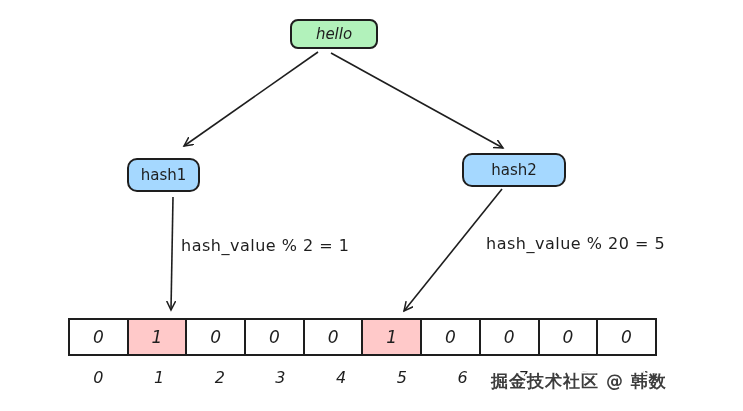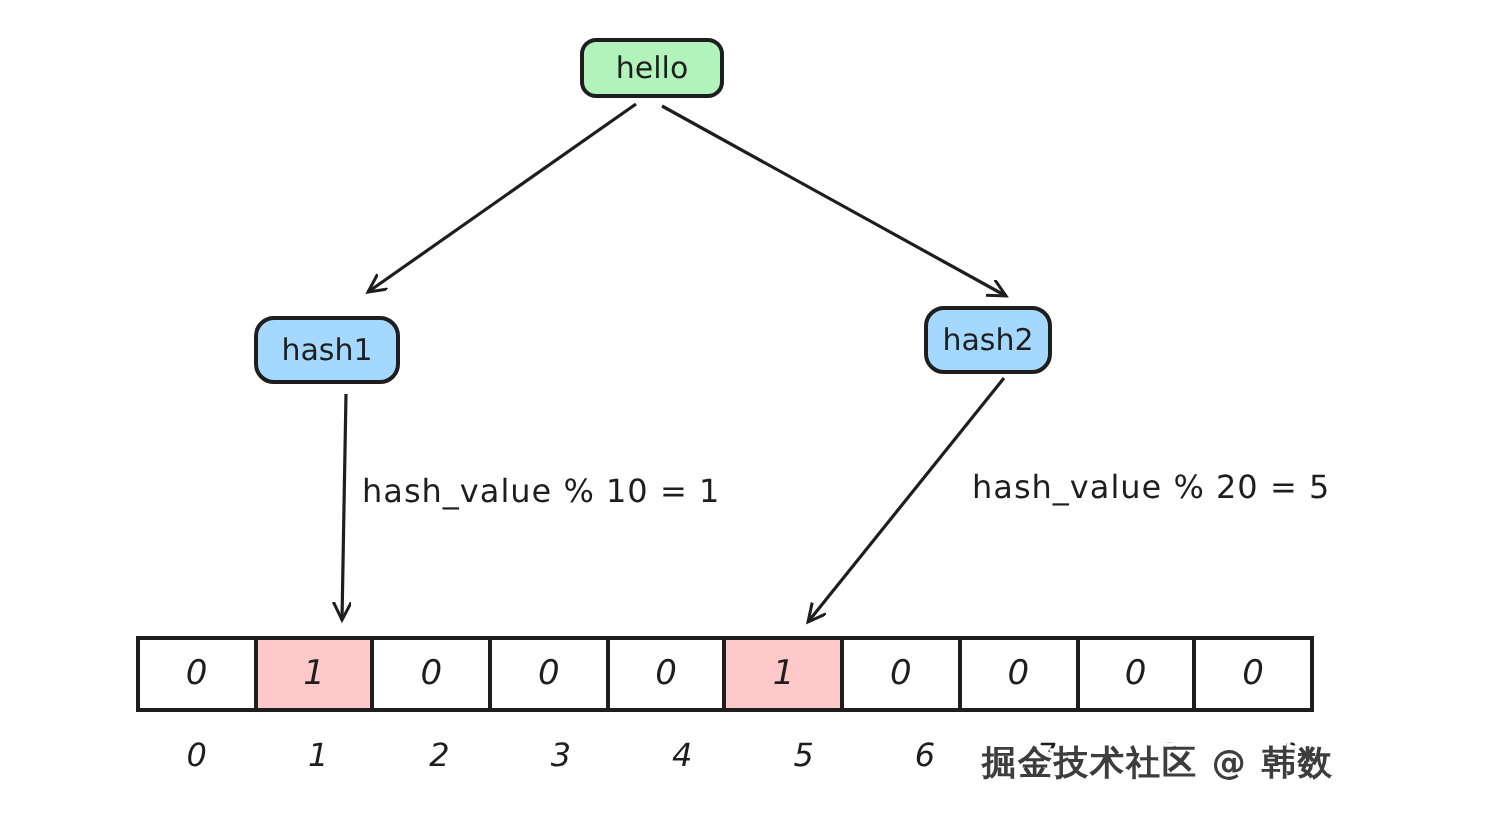--- a/index.html
+++ b/index.html
@@ -15,31 +15,32 @@
   }
   .node{
     position:absolute;
     box-sizing:border-box;
     border:2px solid var(--stroke,#1e1e1e);
     display:flex;align-items:center;justify-content:center;
     font-size:15px;color:#1e1e1e;
     font-weight:500;
   }
   #node-hello{
-    left:290px;top:19px;width:72px;height:30px;
+    left:290px;top:19px;width:88px;height:30px;
     border-radius:8px;
     background:var(--green,#b2f2bb);
+    font-style:italic;
   }
   #node-hash1{
     left:127px;top:158px;width:73px;height:34px;
     border-radius:10px;
     background:var(--blue,#a5d8ff);
   }
   #node-hash2{
-    left:462px;top:153px;width:64px;height:34px;
+    left:462px;top:153px;width:104px;height:34px;
     border-radius:10px;
     background:var(--blue,#a5d8ff);
   }
   .edge-label{
     position:absolute;
     font-size:16px;color:#1e1e1e;
     white-space:nowrap;
     letter-spacing:0.5px;
   }
   #label-mod1{left:181px;top:236px;}
@@ -106,21 +107,21 @@
   </div>
 
   <div class="node" id="node-hash1">
     <span>hash1</span>
   </div>
 
   <div class="node" id="node-hash2">
     <span>hash2</span>
   </div>
 
-  <div class="edge-label" id="label-mod1">hash_value % 10 = 1</div>
+  <div class="edge-label" id="label-mod1">hash_value % 2 = 1</div>
 
   <div class="edge-label" id="label-mod2">hash_value % 20 = 5</div>
 
   <div id="bit-array">
       <div class="cell">0</div>
       <div class="cell hot">1</div>
       <div class="cell">0</div>
       <div class="cell">0</div>
       <div class="cell">0</div>
       <div class="cell hot">1</div>

